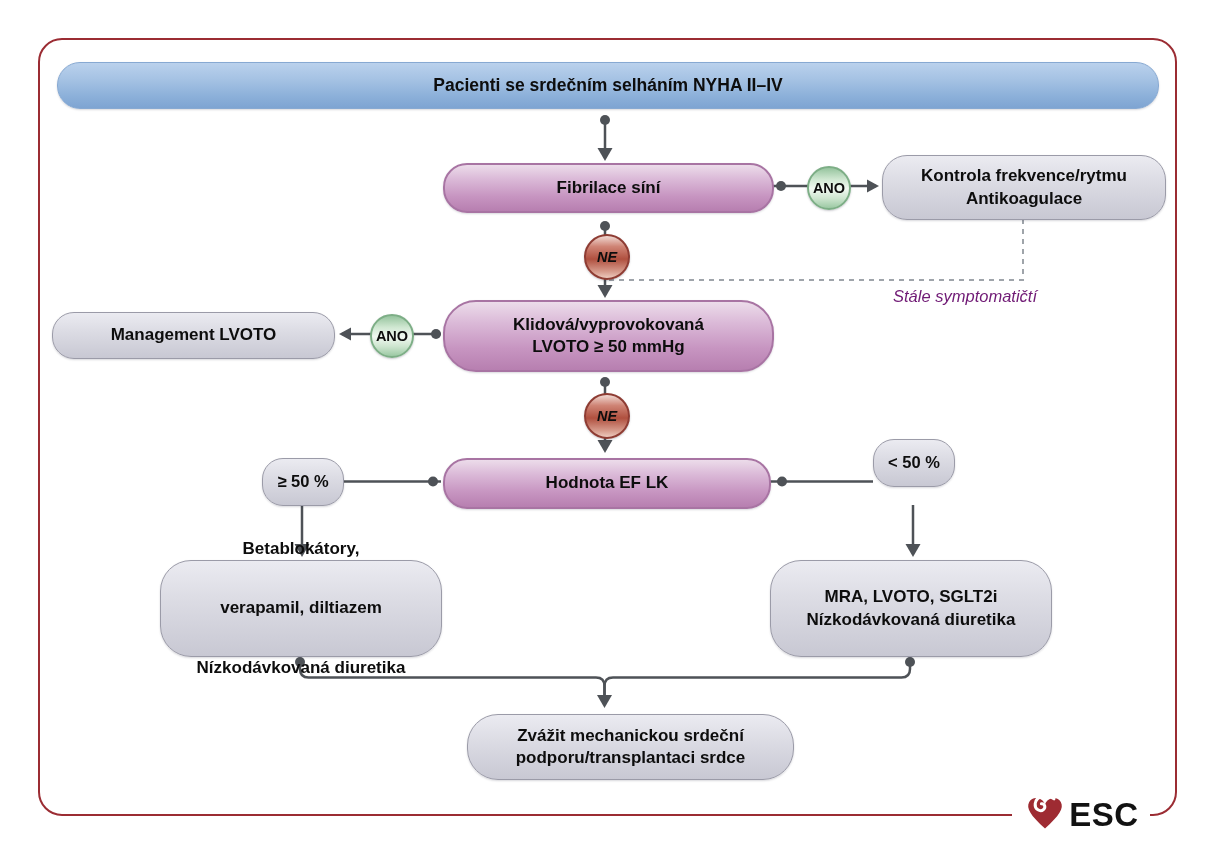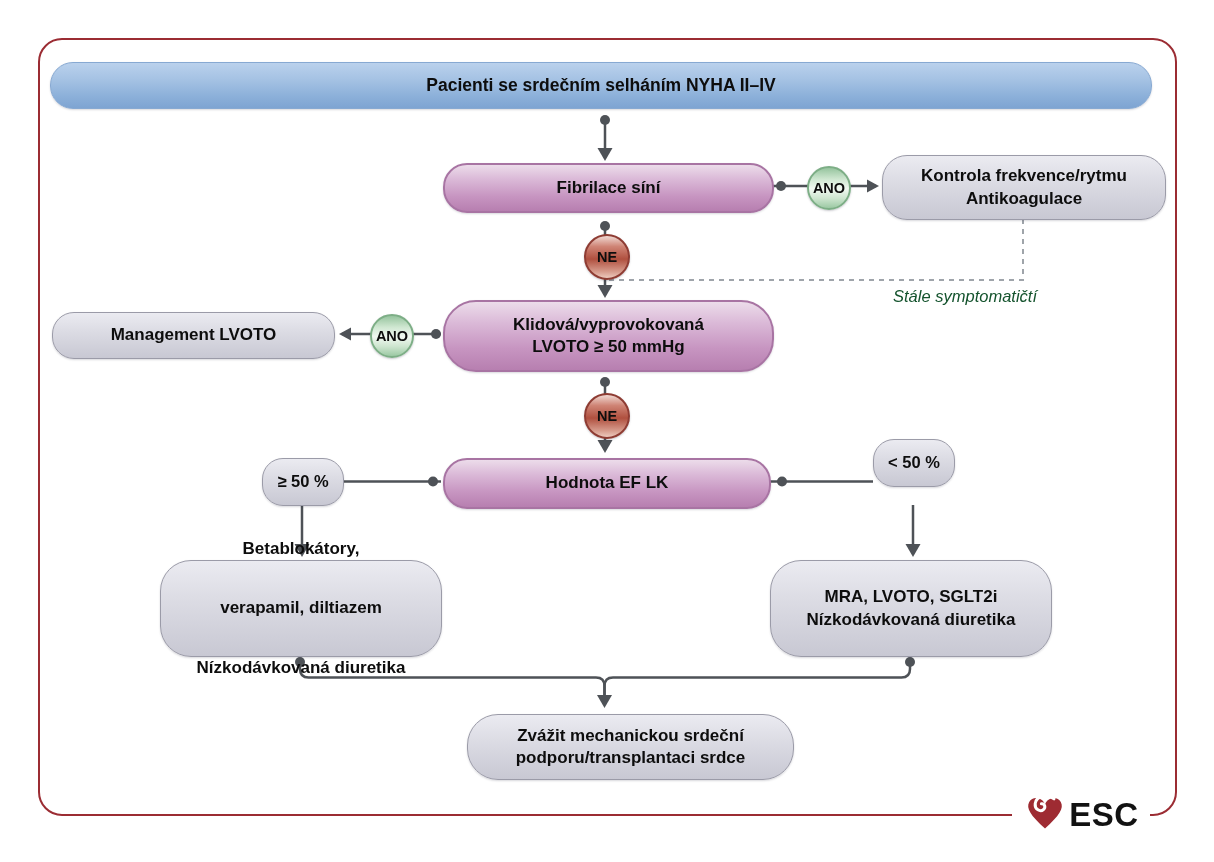--- a/index.html
+++ b/index.html
@@ -36,24 +36,25 @@
   }
   .yes{
     width:40px;height:40px;
     background:linear-gradient(180deg,#96c49e 0%,#cfe7d1 28%,#f1f8f1 52%,#cde5cf 76%,#9cc9a4 100%);
     border:2px solid #7dae86;
   }
   .no{
     width:42px;height:42px;
     background:linear-gradient(180deg,#f0d9d3 0%,#cf8475 25%,#b0503f 55%,#d79c8d 85%,#ecc9bd 100%);
     border:2px solid #8e3c33;
+    font-style:italic;
   }
   .floating-label{
     position:absolute;z-index:2;font-style:italic;font-size:16.5px;font-weight:400;
-    text-align:center;color:#14532d;
+    text-align:center;color:#701a75;
   }
   .logo{
     position:absolute;left:1012px;top:790px;width:138px;height:48px;background:#ffffff;
     display:flex;align-items:center;justify-content:center;gap:2px;z-index:4;
   }
   .logo .esc-text{font-size:33px;font-weight:700;letter-spacing:.5px;color:#121212;line-height:1;}
 </style>
 </head>
 <body>
 
@@ -101,21 +102,21 @@
       <polygon points="867,179.5 867,192.5 879,186"></polygon>
       <polygon points="597.5,285 612.5,285 605,298"></polygon>
       <polygon points="351,327.5 351,340.5 339,334"></polygon>
       <polygon points="597.5,440 612.5,440 605,453"></polygon>
       <polygon points="294.5,544 309.5,544 302,557"></polygon>
       <polygon points="905.5,544 920.5,544 913,557"></polygon>
       <polygon points="597,695 612,695 604.5,708"></polygon>
     </g>
   </svg>
 
-  <div class="node banner" style="left:50px;top:62px;width:1100px;height:45px;">
+  <div class="node banner" style="left:57px;top:62px;width:1100px;height:45px;">
     <div>Pacienti se srdečním selháním NYHA II–IV</div>
   </div>
 
   <div class="node gray" style="left:882px;top:155px;width:282px;height:63px;border-radius:25px;">
     <div>Kontrola frekvence/rytmu</div>
     <div>Antikoagulace</div>
   </div>
 
   <div class="node purple" style="left:443px;top:163px;width:327px;height:46px;border-radius:24px;">
     <div>Fibrilace síní</div>

